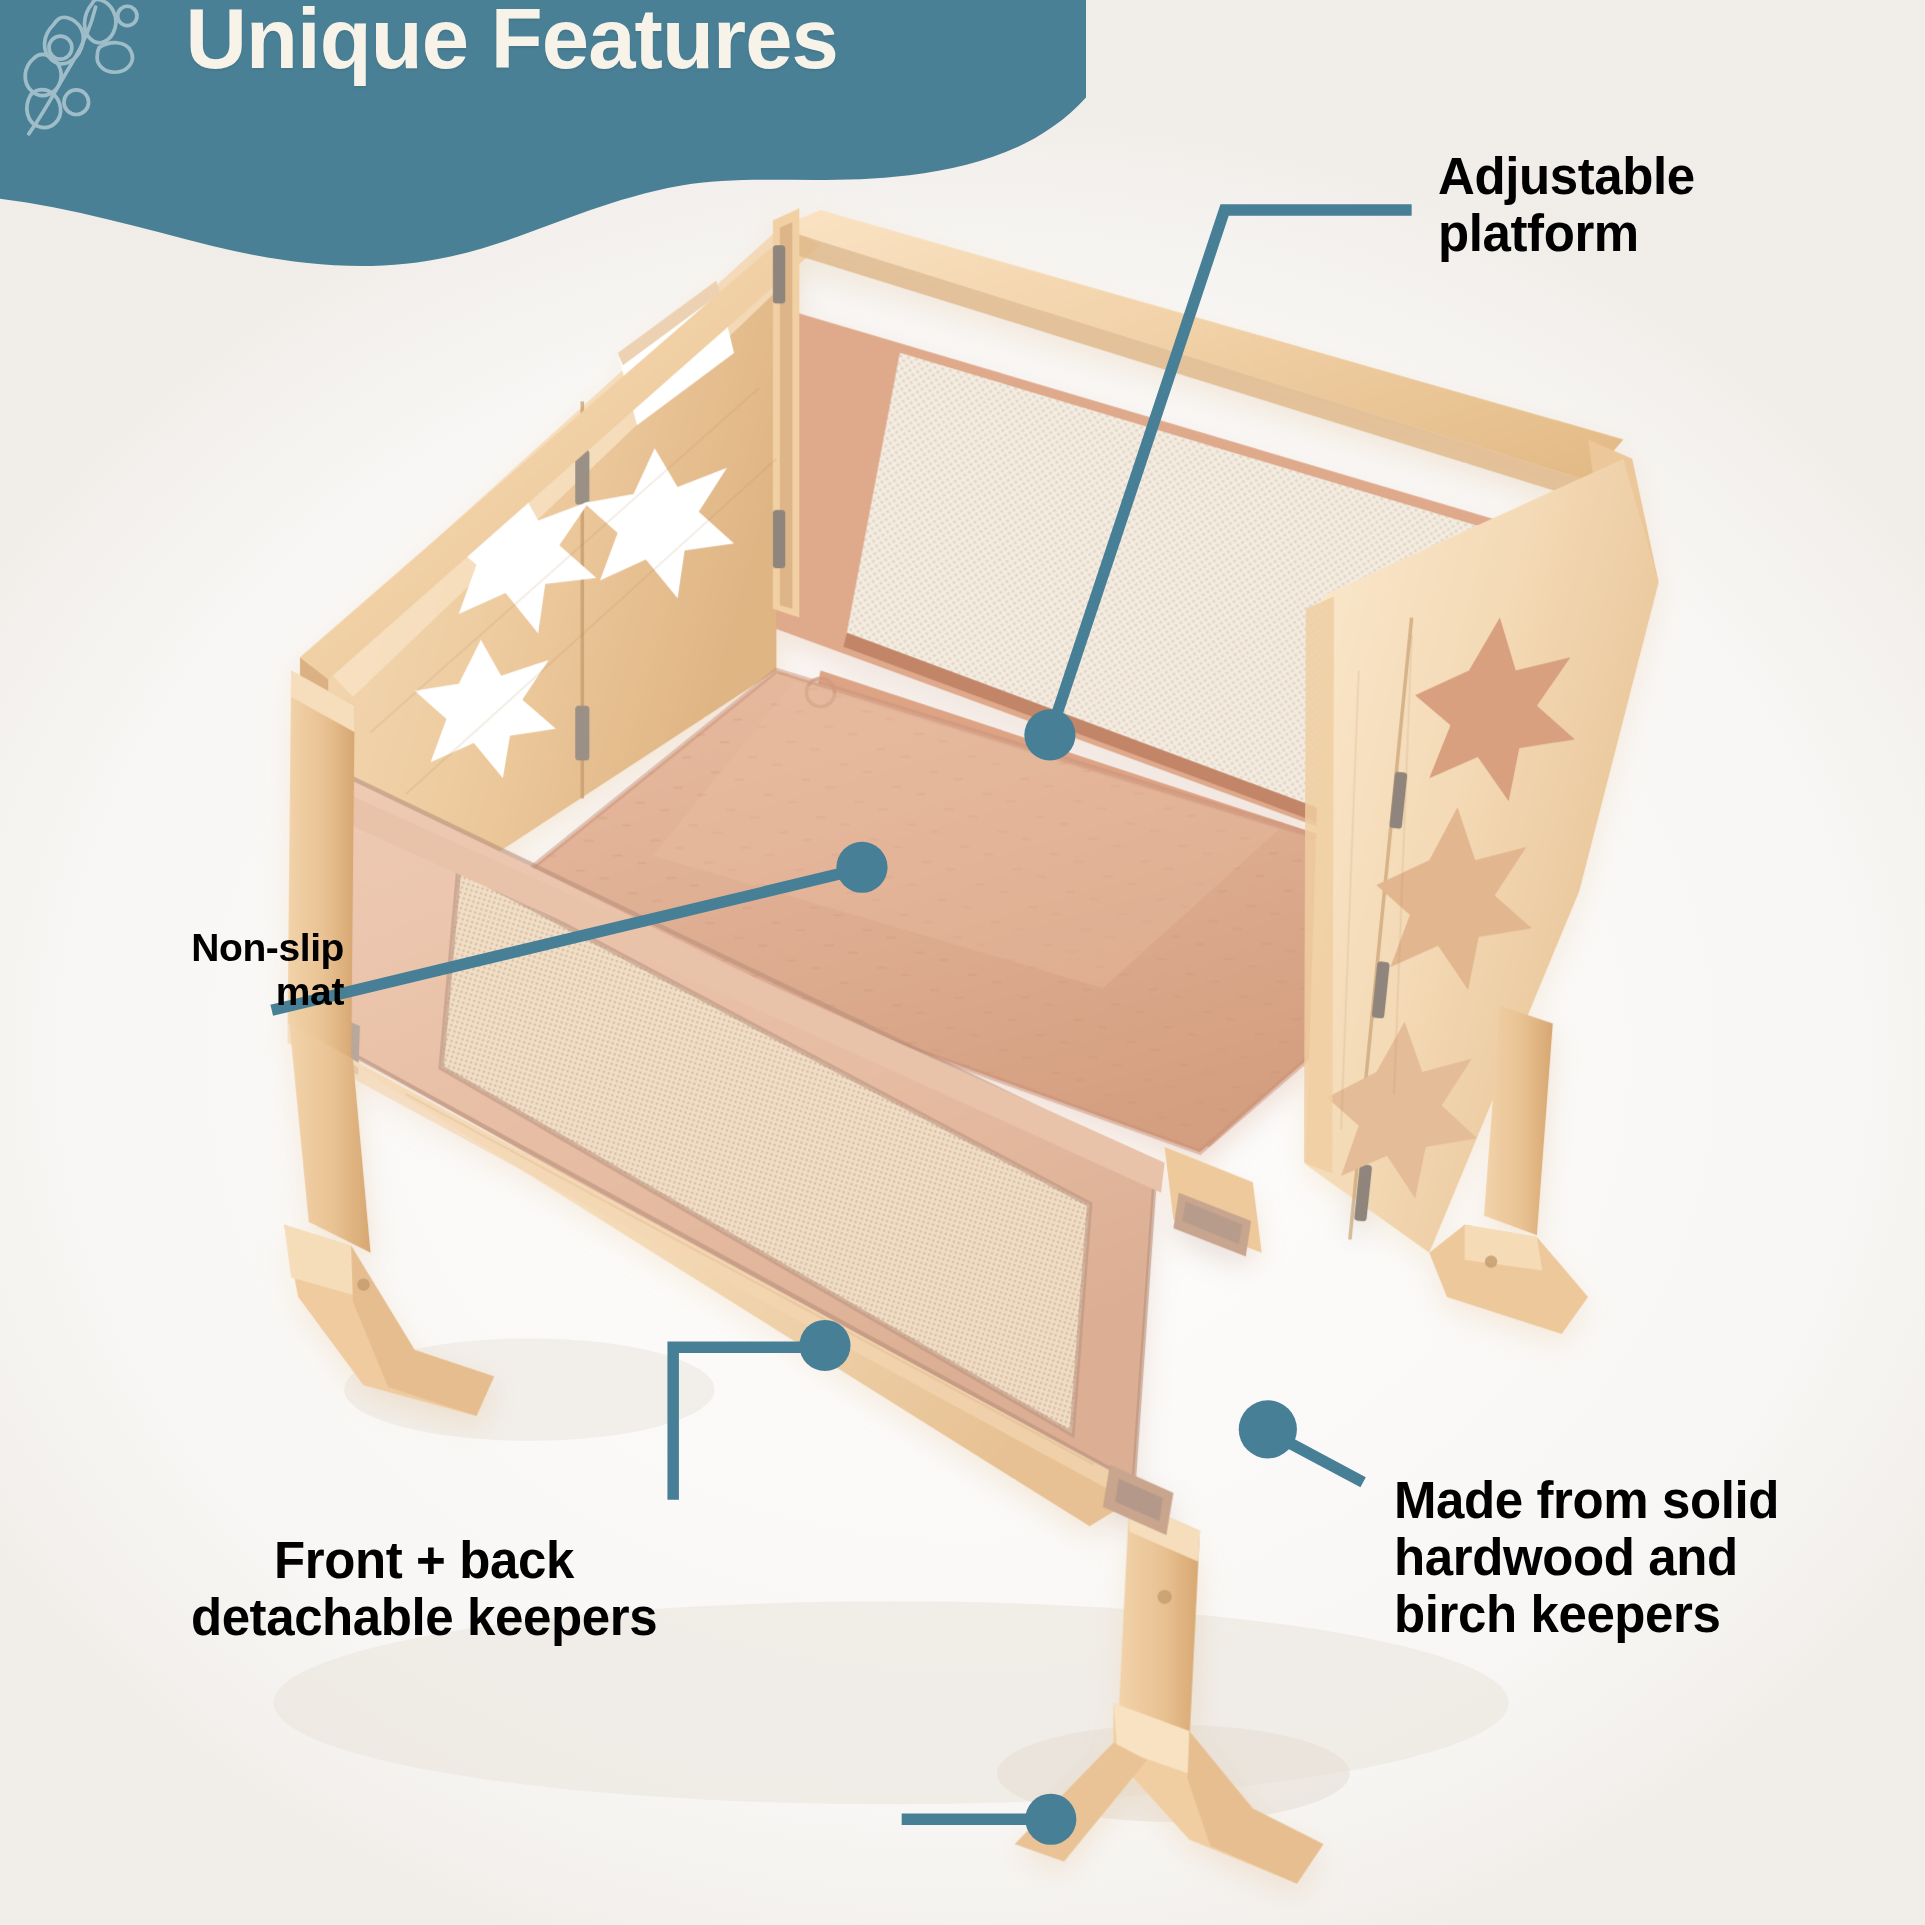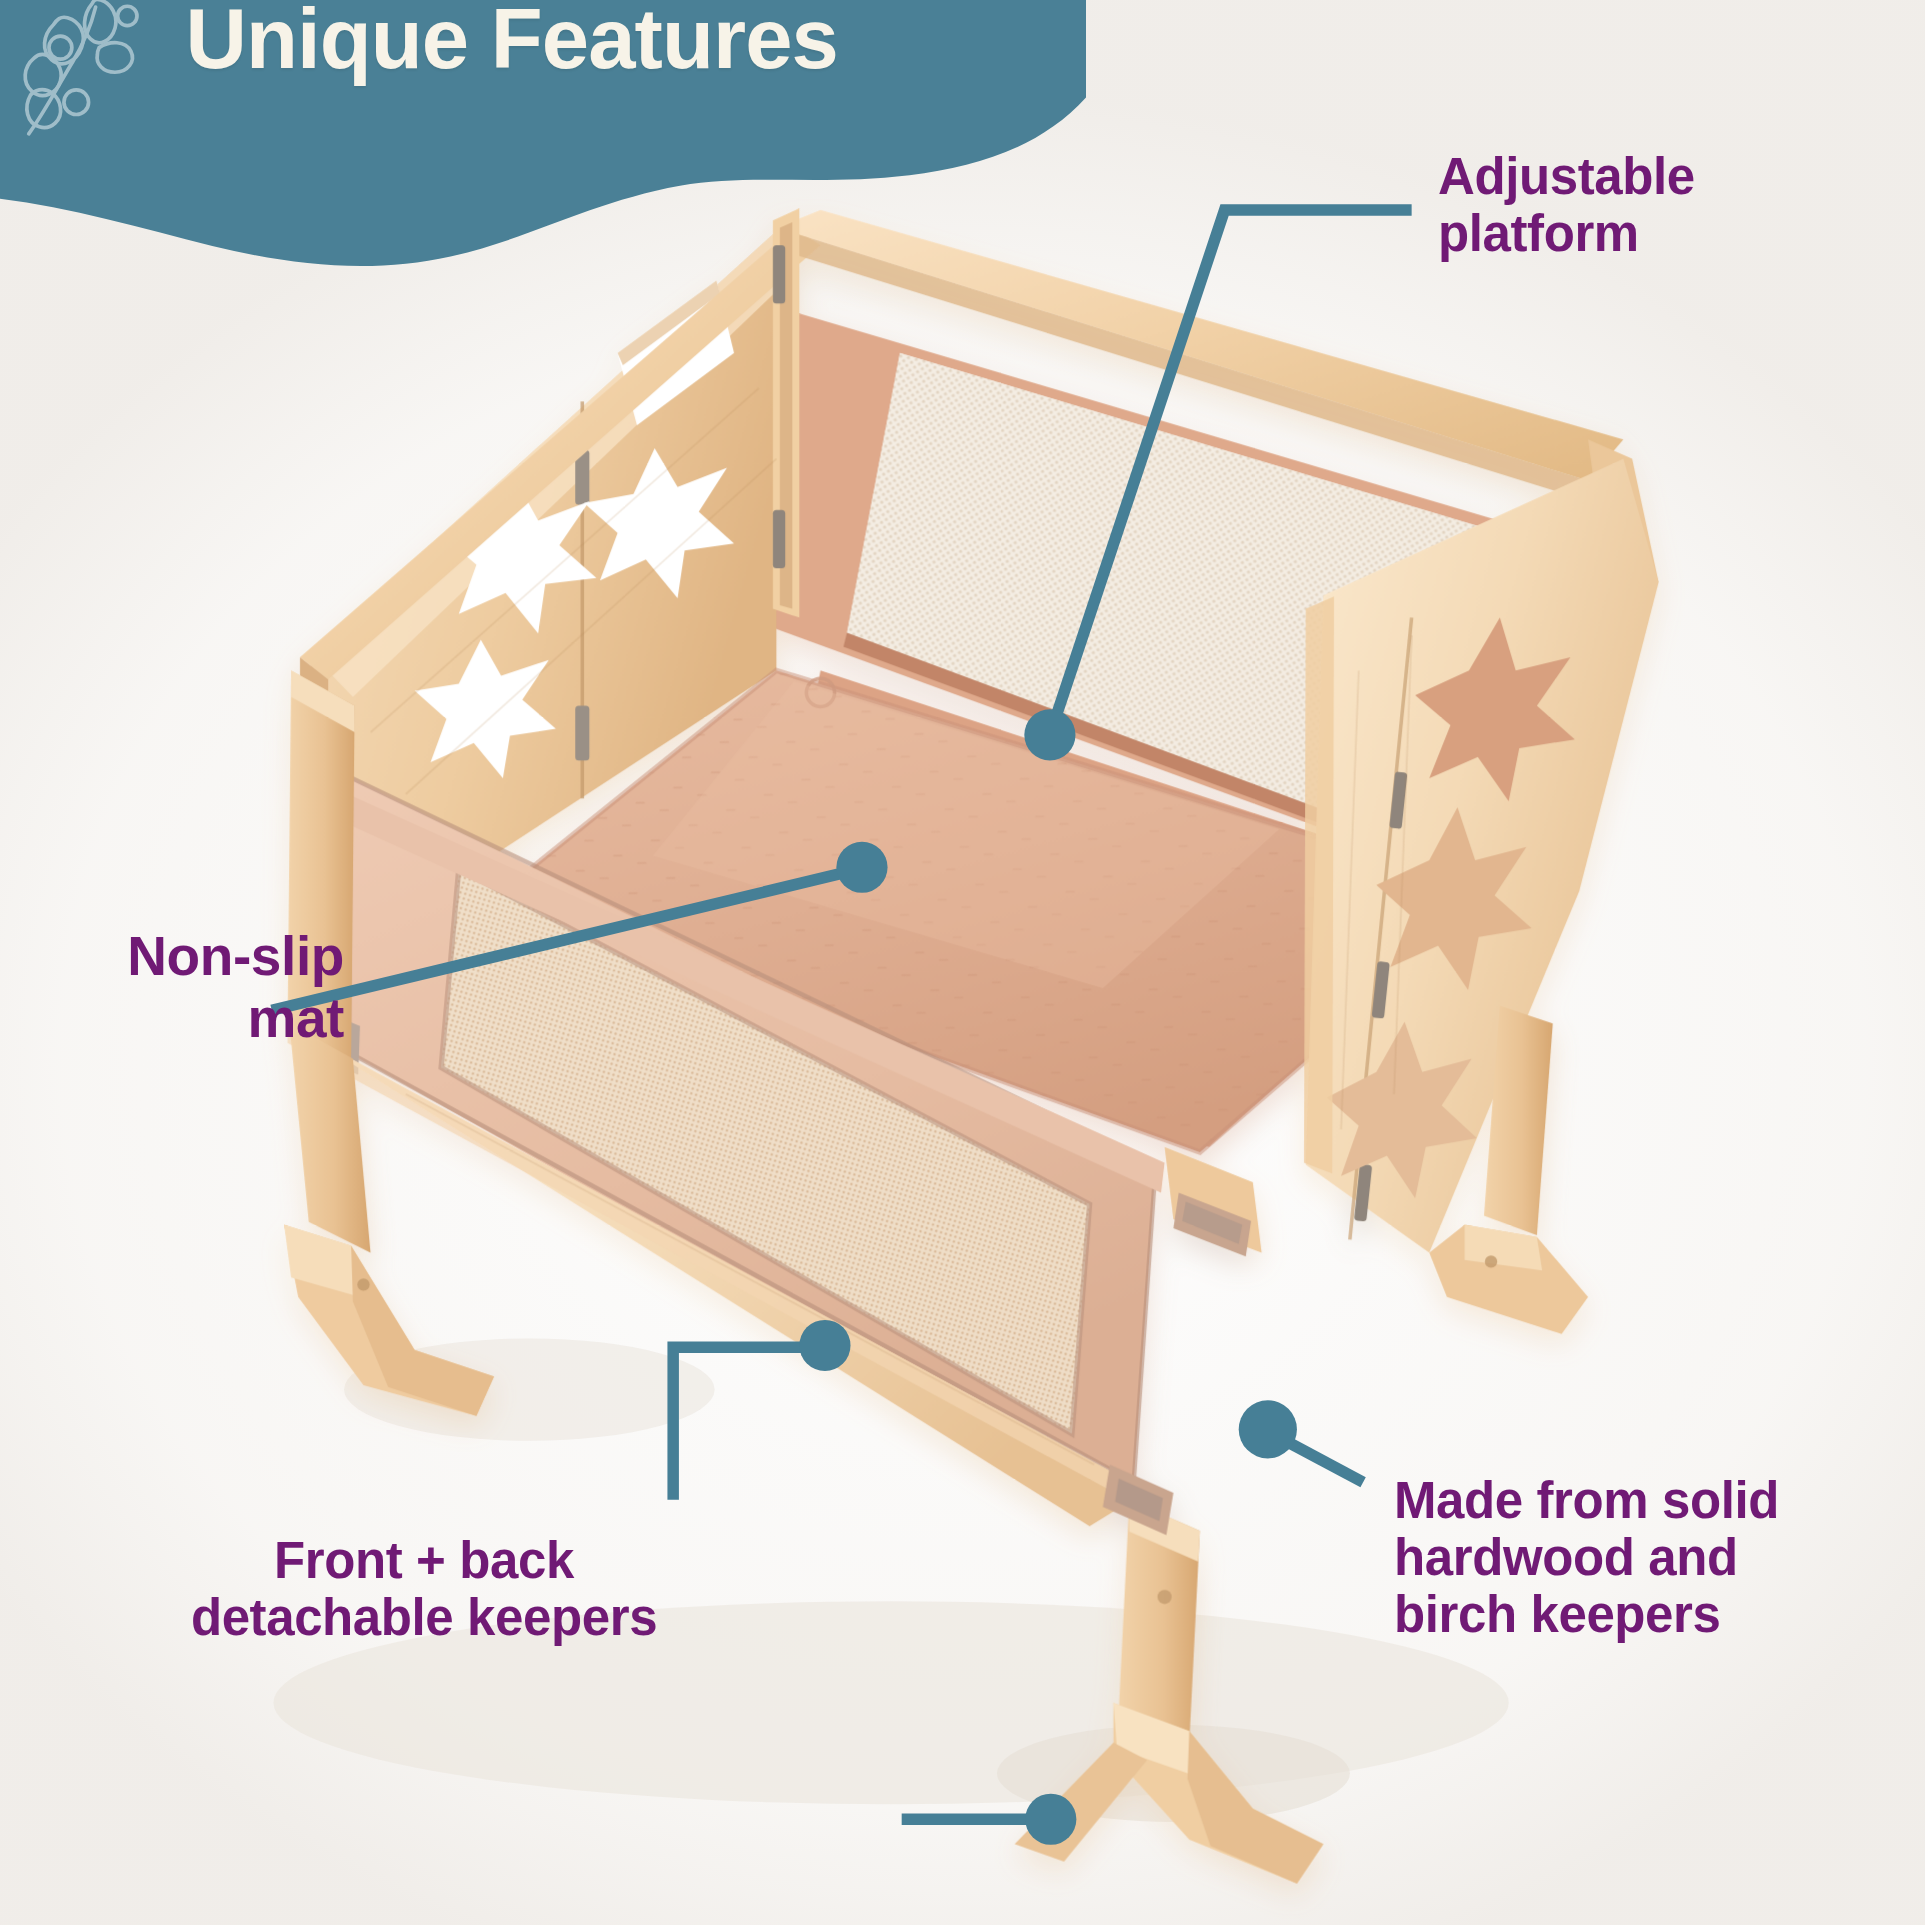--- a/index.html
+++ b/index.html
@@ -30,28 +30,28 @@
     position:absolute; left:212px; top:25px;
     font-size:85px; font-weight:bold; letter-spacing:-0.9px;
     color:#F7F3E8; white-space:nowrap;
     text-shadow:0 1.8px 2.6px rgba(0,0,0,0.08);
   }
   .sprig{ position:absolute; left:30px; top:21px; width:141px; height:154px; }
 
   
   .label{
     position:absolute;
-    color:#701a75;
+    color:#000000;
     font-weight:bold;
     line-height:1.12;
     letter-spacing:-0.4px;
     white-space:pre-line;
   }
   .lbl-platform{ left:1438px; top:148px; font-size:51px; }
-  .lbl-nonslip { left:97px;  top:926px; font-size:55px; text-align:right; width:247px; }
+  .lbl-nonslip { left:97px;  top:926px; font-size:39px; text-align:right; width:247px; }
   .lbl-keepers { left:124px;  top:1532px; font-size:51px; text-align:center; width:600px; }
   .lbl-hardwood{ left:1394px; top:1472px; font-size:51px; }
   .lbl-feet    { left:618px;  top:1801px; font-size:51px; text-align:center; width:238px; }
 
   
   .connectors{ position:absolute; left:0; top:0; width:1926px; height:1926px; pointer-events:none; }
 </style>
 </head>
 <body>
 

